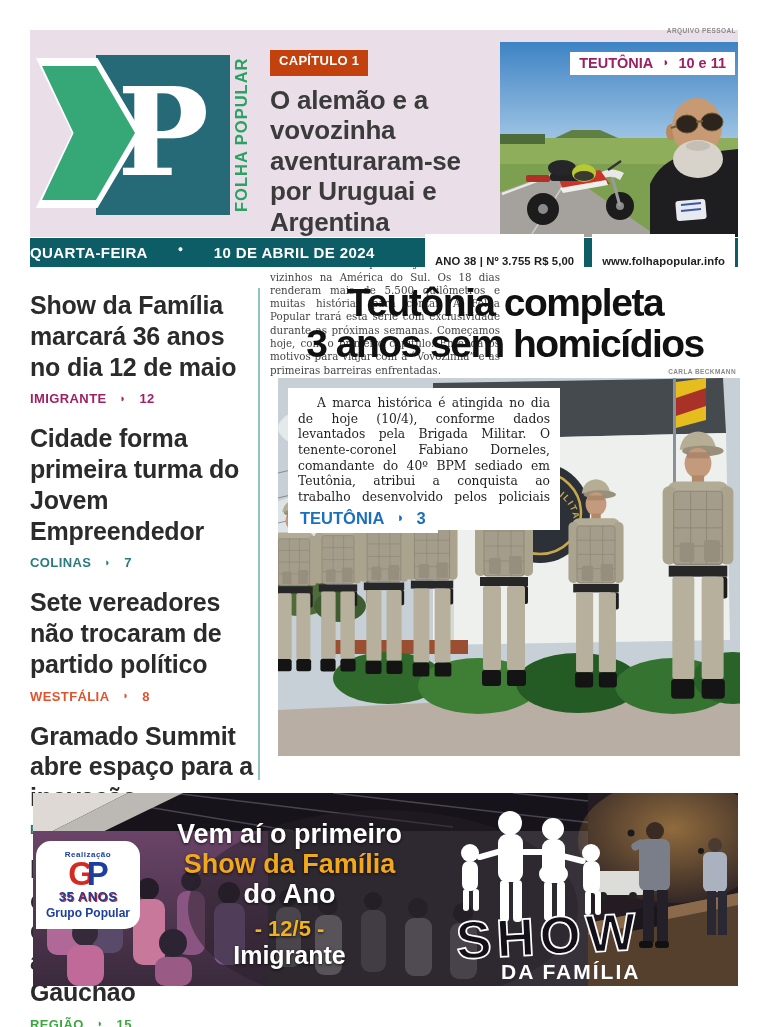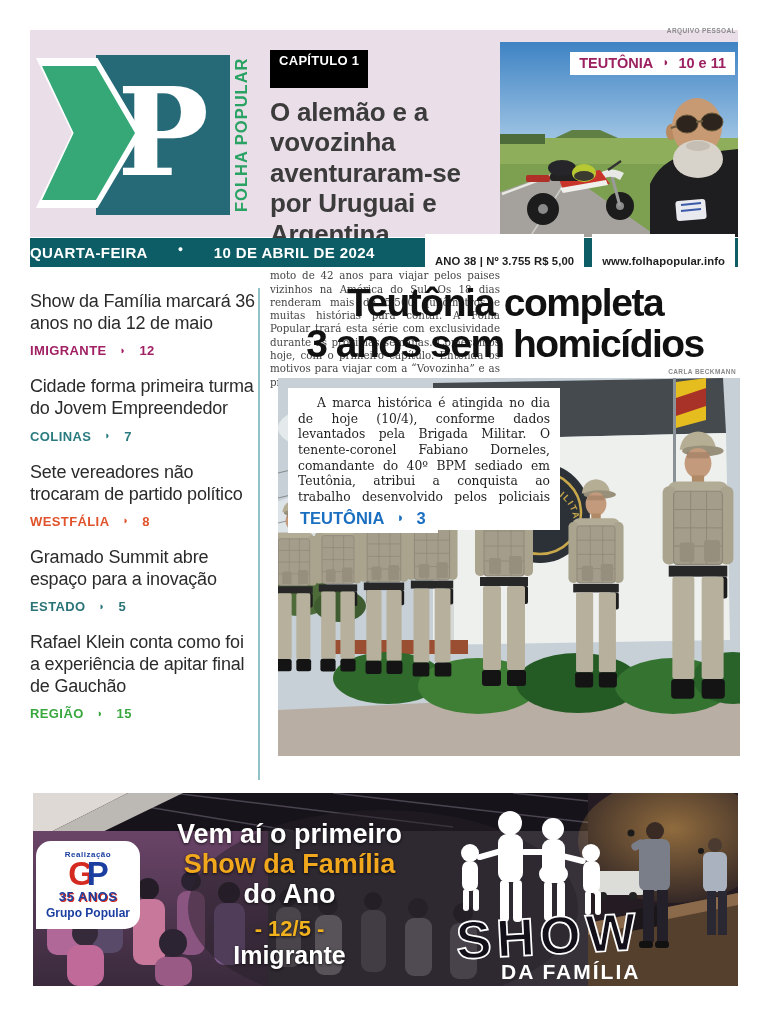--- a/index.html
+++ b/index.html
@@ -17,22 +17,22 @@
   .logo-square{position:absolute;left:66px;top:25px;width:134px;height:160px;background:#266a78;
     display:flex;align-items:center;justify-content:center;z-index:0;}
   .chev-white,.chev-green{z-index:1;}
   .logo-p{font-family:"DejaVu Serif",serif;font-weight:bold;color:#fff;font-size:122px;line-height:1;
     position:relative;z-index:2;margin-top:-6px;}
   .logo-vert{position:absolute;left:198px;top:25px;height:160px;width:26px;
     writing-mode:vertical-rl;transform:rotate(180deg);
     font-weight:bold;font-size:16.5px;letter-spacing:1px;color:#2aa263;
     display:flex;align-items:center;justify-content:center;}
   .feature{position:absolute;left:240px;top:20px;width:234px;}
-  .chapter-badge{display:inline-block;background:#000000;color:#fff;font-weight:bold;
-    font-size:13px;letter-spacing:.3px;padding:3px 9px 20px;}
+  .chapter-badge{display:inline-block;background:#c2410c;color:#fff;font-weight:bold;
+    font-size:13px;letter-spacing:.3px;padding:3px 9px 8px;}
   .feature h2{margin:9px 0 0;font-size:26px;line-height:1.17;color:#3b3b3b;
     letter-spacing:-.2px;font-weight:bold;}
   .feature p{margin:7px 0 0;font-family:"DejaVu Serif",serif;font-size:10.3px;line-height:1.29;
     color:#454545;text-align:justify;text-indent:17px;width:230px;}
   .mast-photo{position:absolute;left:470px;top:12px;width:238px;height:195px;overflow:hidden;}
   .photo-badge{position:absolute;top:10px;right:3px;background:#fff;padding:3px 9px 4px;
     display:flex;align-items:center;gap:9px;font-weight:bold;font-size:14.5px;color:#9c2161;}
   .marker{font-size:.82em;transform:translateY(-1px);}
 
   
@@ -41,22 +41,22 @@
   .date-left{display:flex;align-items:flex-start;font-weight:bold;font-size:15px;
     letter-spacing:.4px;}
   .date-dot{font-size:9px;margin:0 30px;}
   .date-boxes{margin-left:auto;margin-right:3px;display:flex;gap:8px;}
   .date-box{background:#fff;color:#1e1e1e;font-size:11.3px;font-weight:bold;letter-spacing:.1px;
     padding:21px 10px 4px;white-space:nowrap;}
 
   
   .teasers{position:absolute;left:30px;top:290px;width:228px;}
   .teaser{margin-bottom:17px;}
-  .teaser h3{margin:0;font-size:18px;line-height:1.23;color:#2b2b2b;letter-spacing:-.2px;
-    font-weight:normal;}
+  .teaser h3{margin:0;font-size:25px;line-height:1.23;color:#2b2b2b;letter-spacing:-.2px;
+    font-weight:bold;}
   .tag{margin-top:9px;font-weight:bold;font-size:13px;letter-spacing:.4px;
     display:flex;align-items:center;gap:13px;}
   .vdivider{position:absolute;left:258px;top:288px;width:2px;height:492px;background:#8fc3c6;}
 
   
   .lead{position:absolute;left:272px;top:283px;width:466px;}
   .lead h1{margin:0;text-align:center;font-size:39px;line-height:1.04;letter-spacing:-1.5px;
     color:#111;font-weight:bold;}
   .credit.carla{position:static;display:block;text-align:right;margin:4px 2px 3px 0;}
   .lead-photo{position:relative;margin:0 0 0 6px;width:462px;height:378px;overflow:hidden;}

